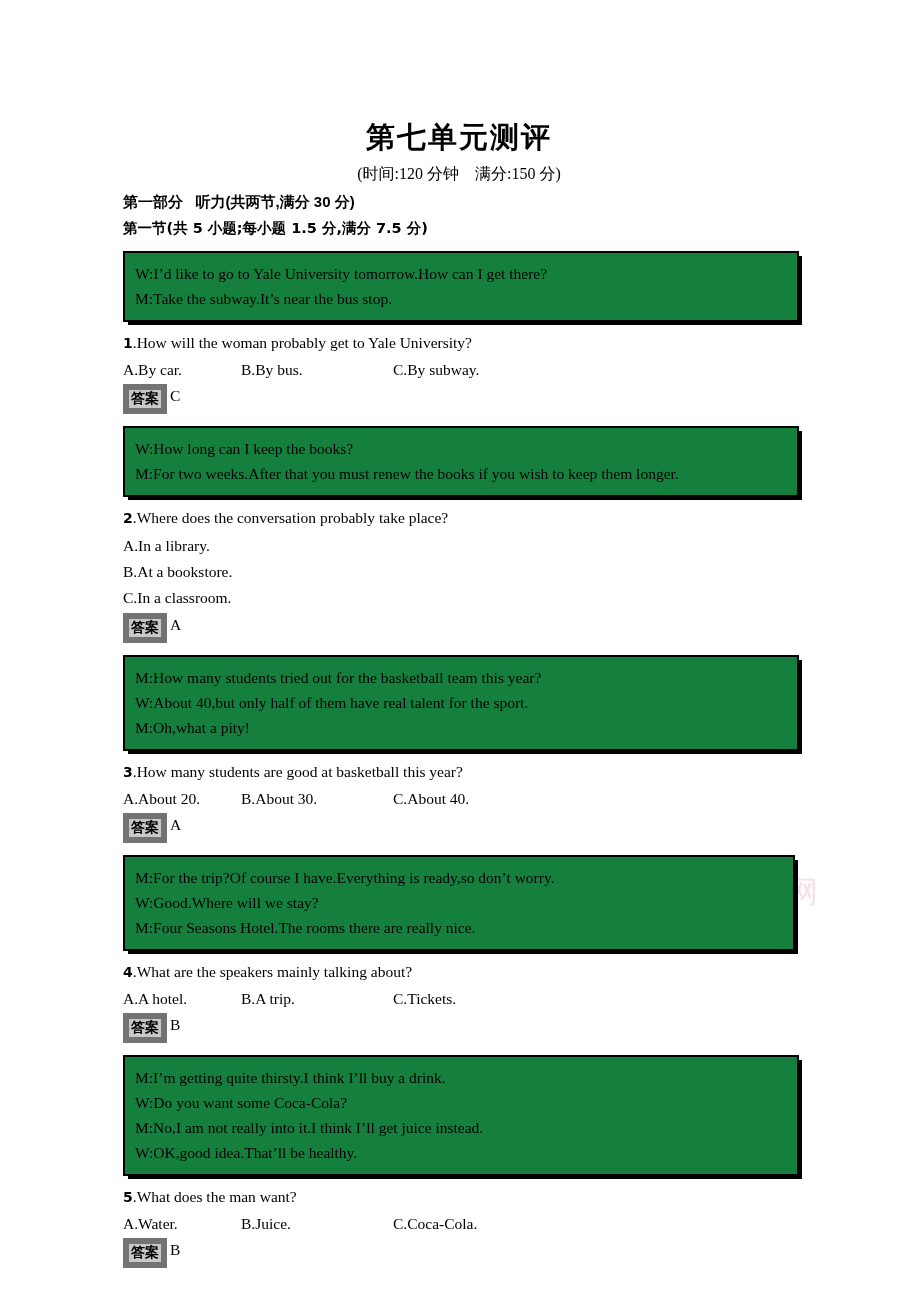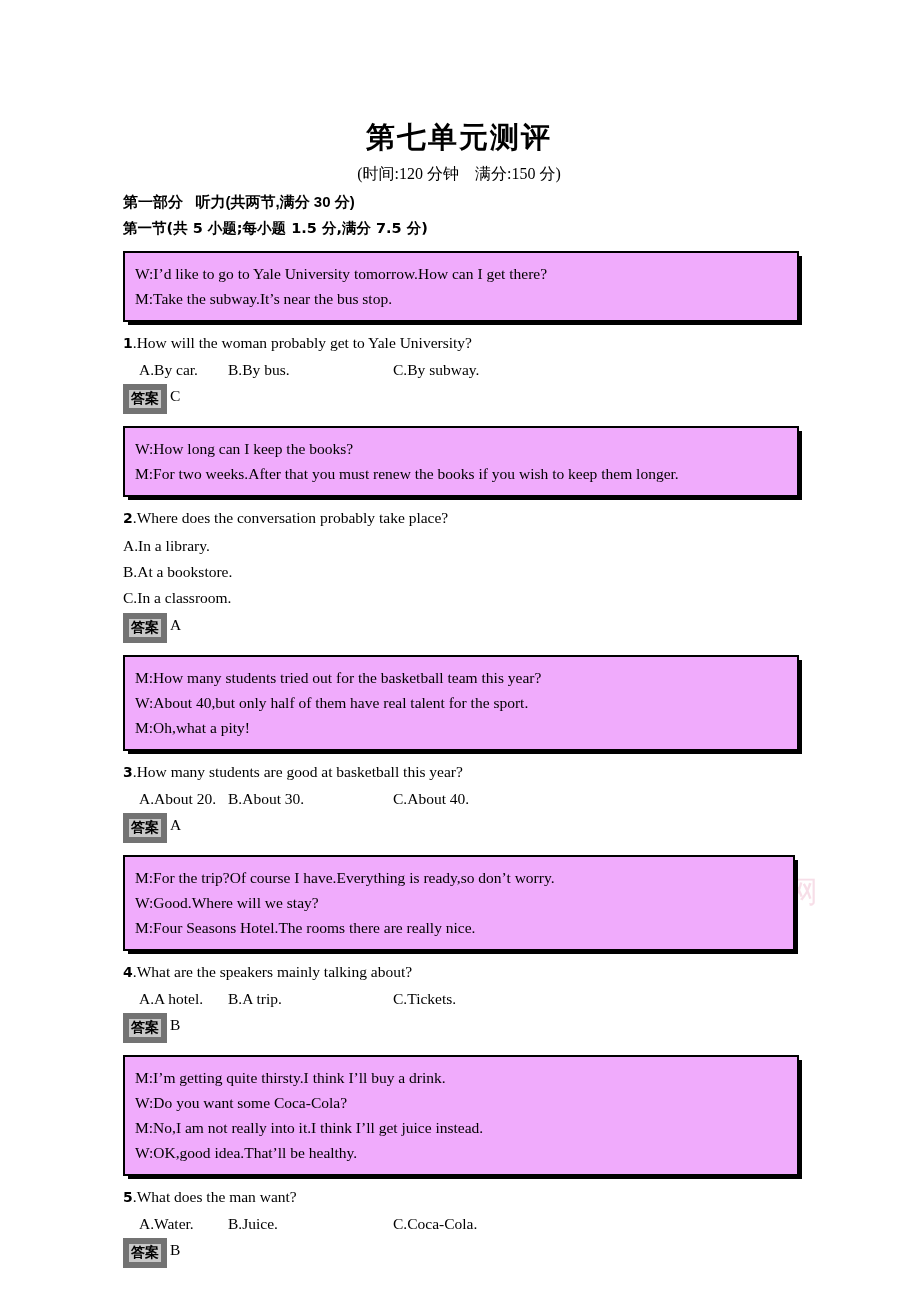--- a/index.html
+++ b/index.html
@@ -90,21 +90,21 @@
     margin: 2px 0 0 0;
     text-indent: 32px;
   }
 
   
   .dialogue-box {
     border: 2px solid #000;
     box-shadow: 4px 4px 0 -1px #000;
     padding: 8px 10px 9px 10px;
     margin: 12px 0 0 0;
-    background: #f0abfc;
+    background: #15803d;
     box-sizing: border-box;
   }
   .dialogue-box.w680 { width: 676px; }
   .dialogue-box.w672 { width: 672px; }
   .dialogue-line {
     font-size: 15.5px;
     line-height: 25px;
     white-space: nowrap;
   }
 
@@ -126,22 +126,22 @@
     line-height: 24px;
     margin-top: 3px;
     position: relative;
     height: 24px;
   }
   .opts-inline .opt {
     position: absolute;
     top: 0;
     white-space: nowrap;
   }
-  .opt-a { left: 16px; }
-  .opt-b { left: 105px; }
+  .opt-a { left: 0px; }
+  .opt-b { left: 118px; }
   .opt-c { left: 270px; }
 
   .opts-stacked { margin-top: 3px; }
   .opts-stacked .opt {
     font-size: 15.5px;
     line-height: 26px;
     white-space: nowrap;
   }
 
   .answer-row {

